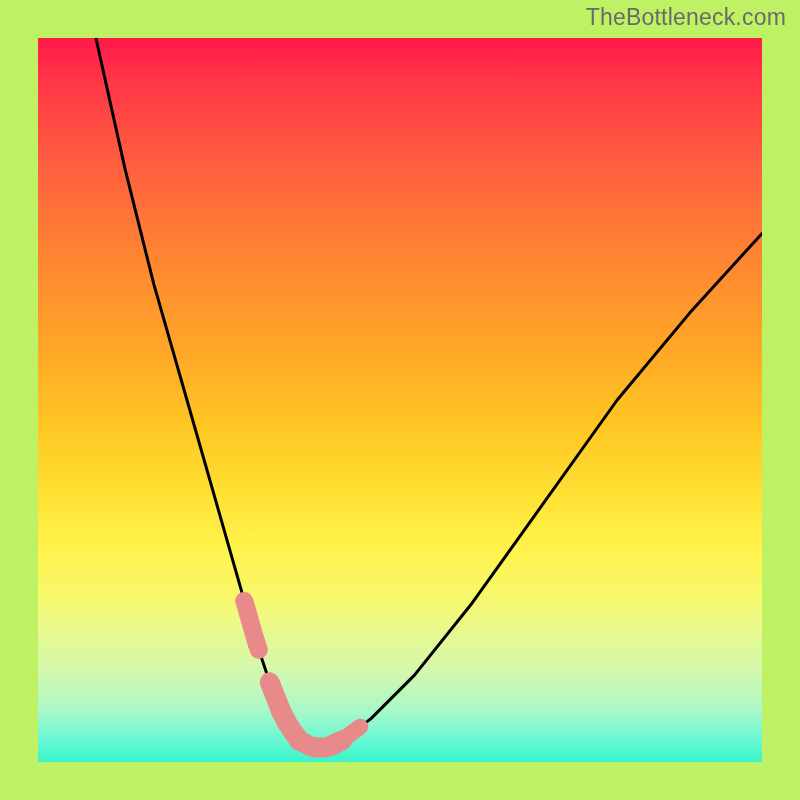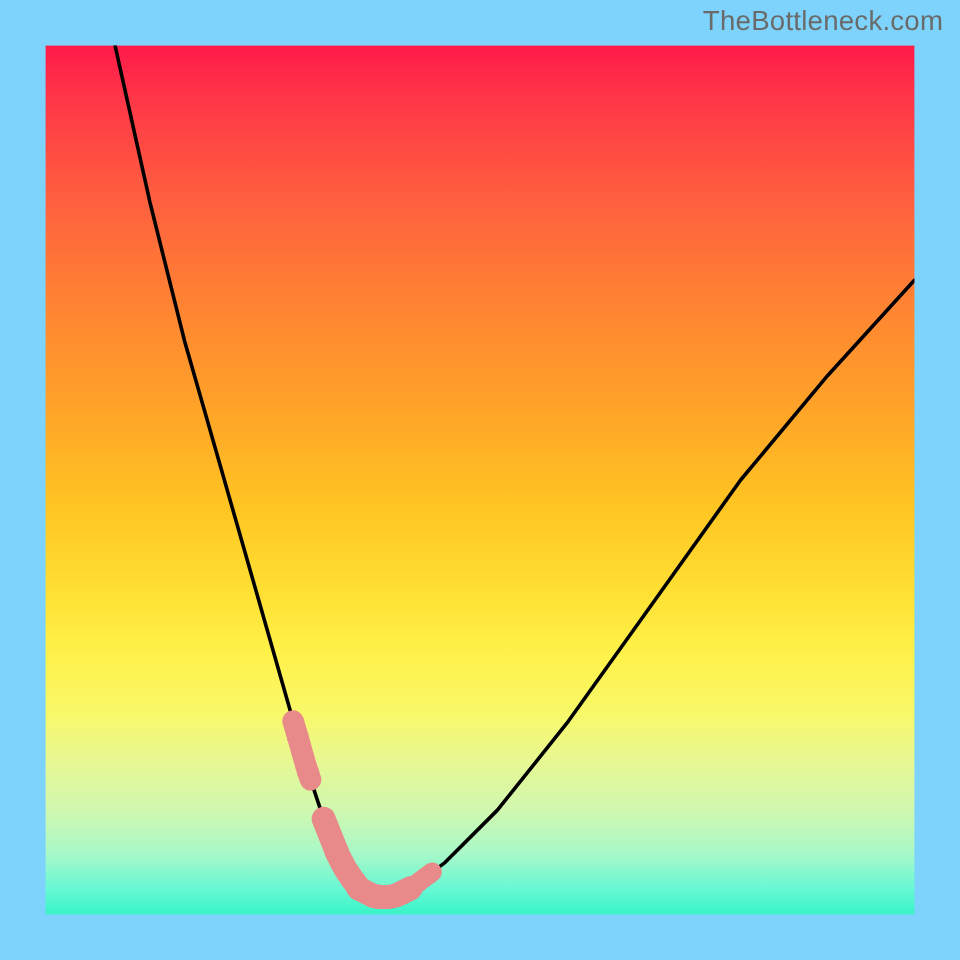--- a/index.html
+++ b/index.html
@@ -9,21 +9,21 @@
     height: 800px;
     background: #000000;
     overflow: hidden;
   }
   .frame {
     position: absolute;
     top: 0;
     left: 0;
     width: 800px;
     height: 800px;
-    background: #7dd3fc;
+    background: #bef264;
   }
   .plot-area {
     position: absolute;
     top: 38px;
     left: 38px;
     width: 724px;
     height: 724px;
     background: linear-gradient(to bottom,
       #ff1a4a 0%,
       #ff3648 6%,

